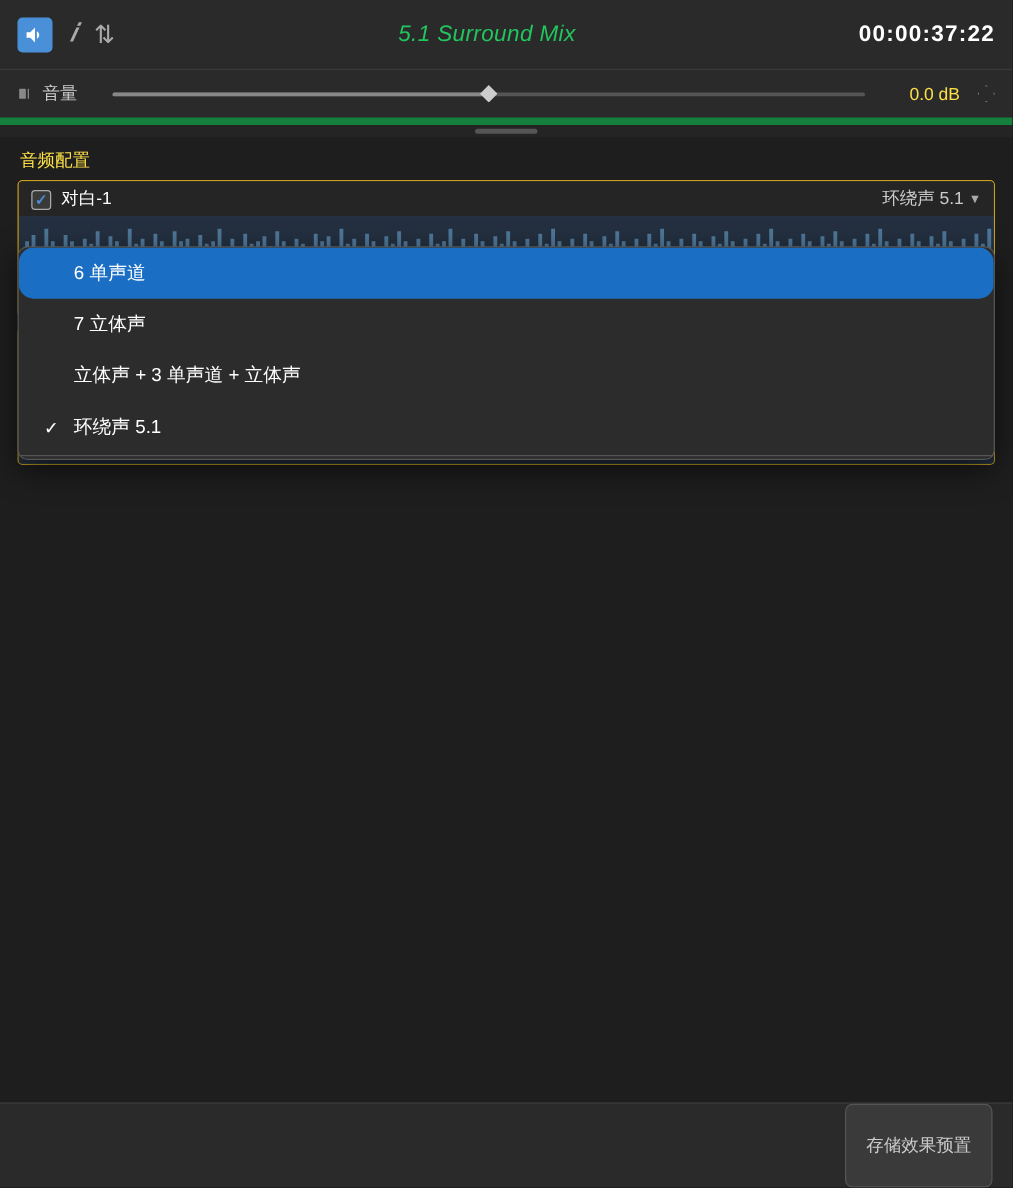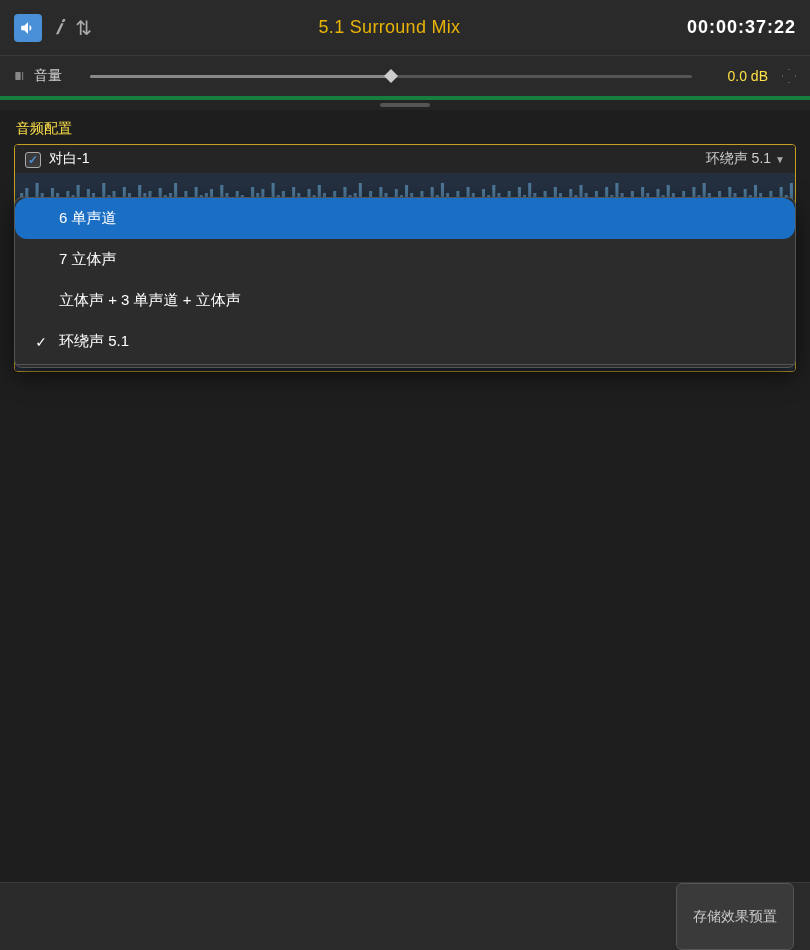--- a/index.html
+++ b/index.html
@@ -25,22 +25,23 @@
       height: 56px;
     }
     .header-icons {
       display: flex;
       align-items: center;
       gap: 14px;
     }
     .header-title {
       font-size: 18px;
       font-weight: 500;
-      color: #eab308;
+      color: #22c55e;
       letter-spacing: 0.3px;
+      font-style: italic;
     }
     .header-time {
       font-size: 18px;
       font-weight: 600;
       color: #ffffff;
       letter-spacing: 1px;
     }
     .header-time span.bold {
       font-weight: 800;
     }
@@ -70,21 +71,21 @@
       color: #aaaaaa;
       cursor: pointer;
     }
 
     
     .volume-bar {
       display: flex;
       align-items: center;
       background: #2a2a2a;
       padding: 8px 14px;
-      border-bottom: 4px solid #15803d;
+      border-bottom: 6px solid #15803d;
       gap: 10px;
       height: 44px;
     }
     .volume-icon {
       display: flex;
       align-items: center;
       color: #888;
       font-size: 14px;
       gap: 4px;
       min-width: 60px;

